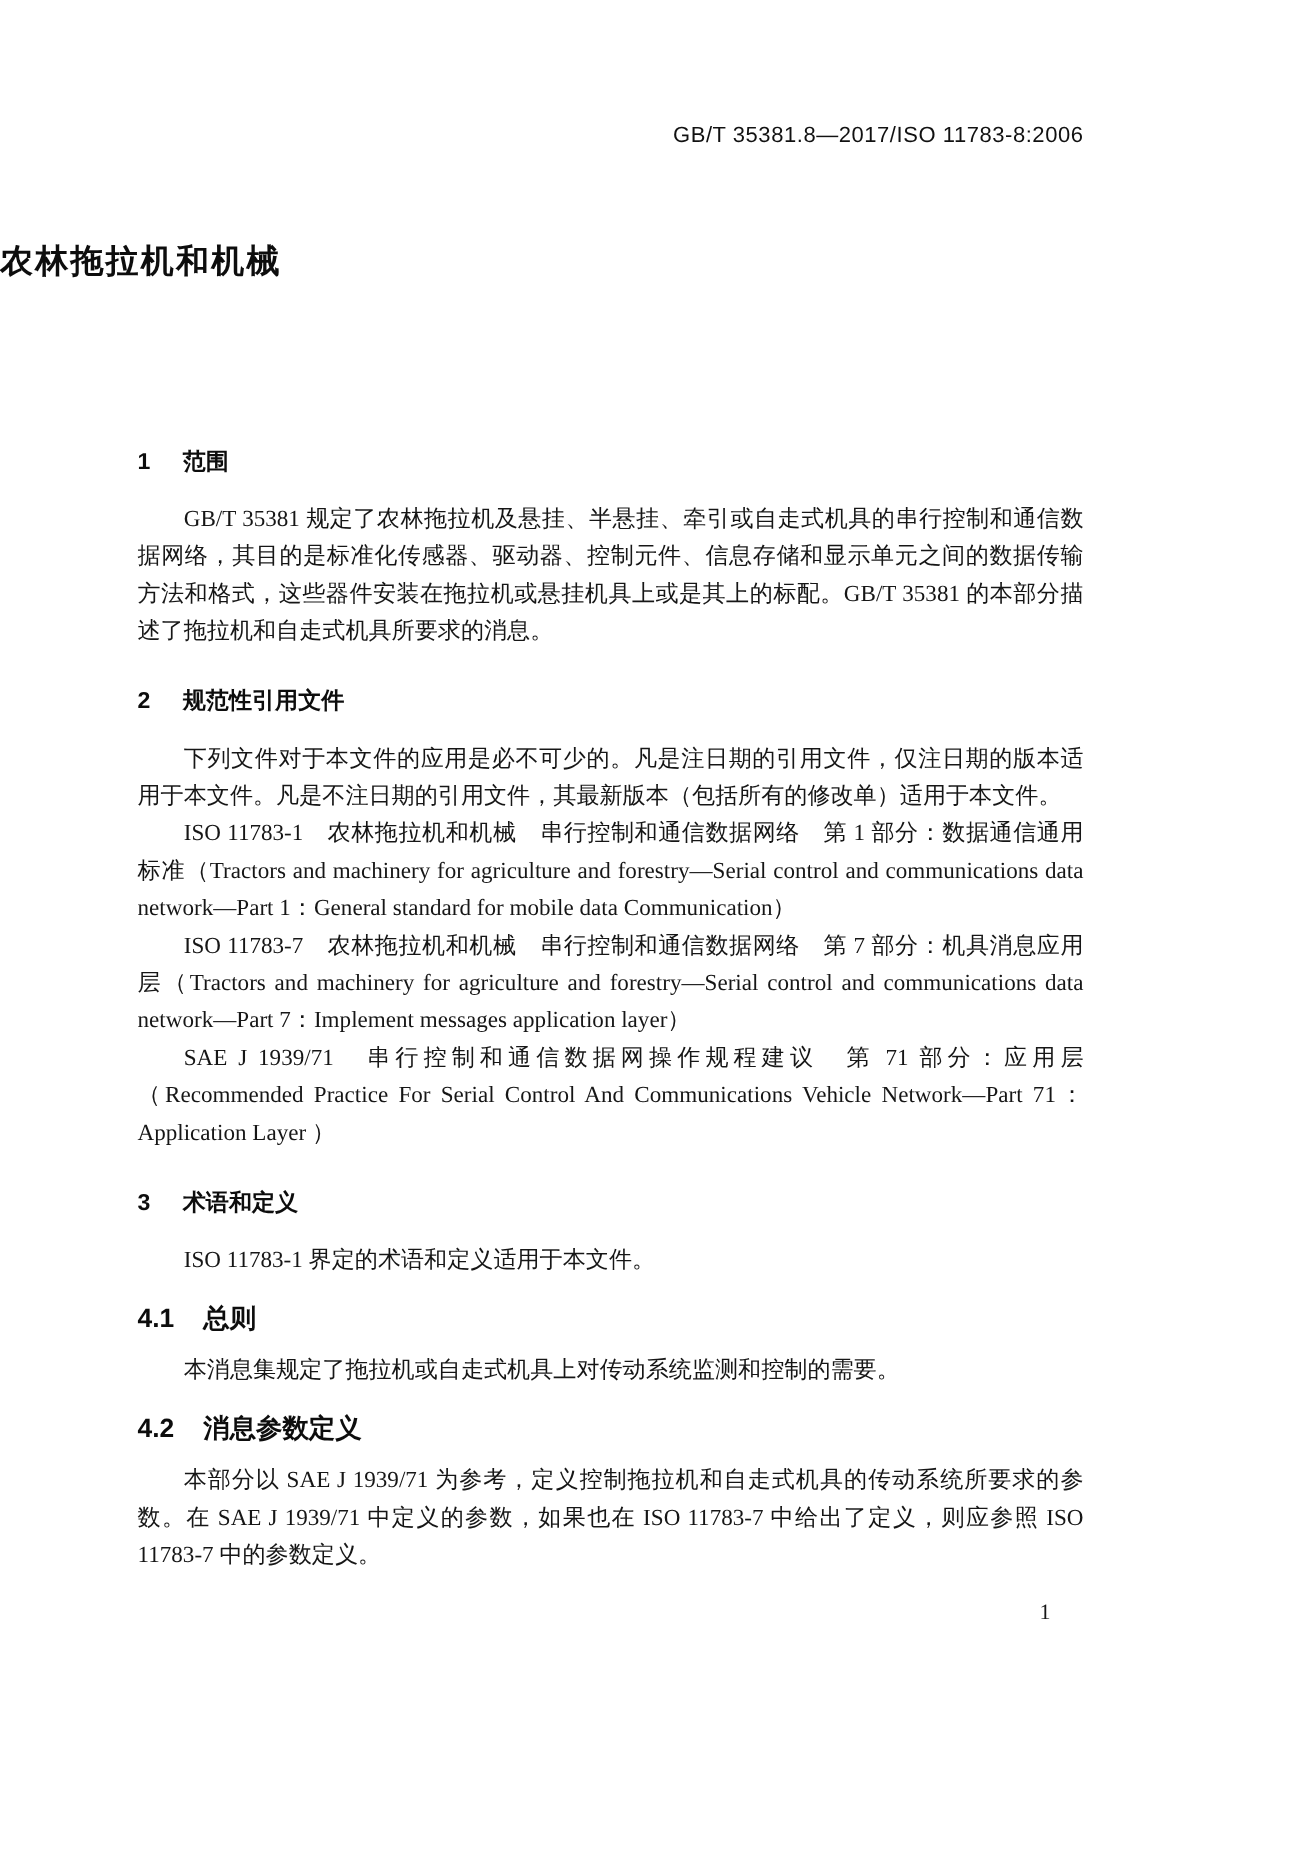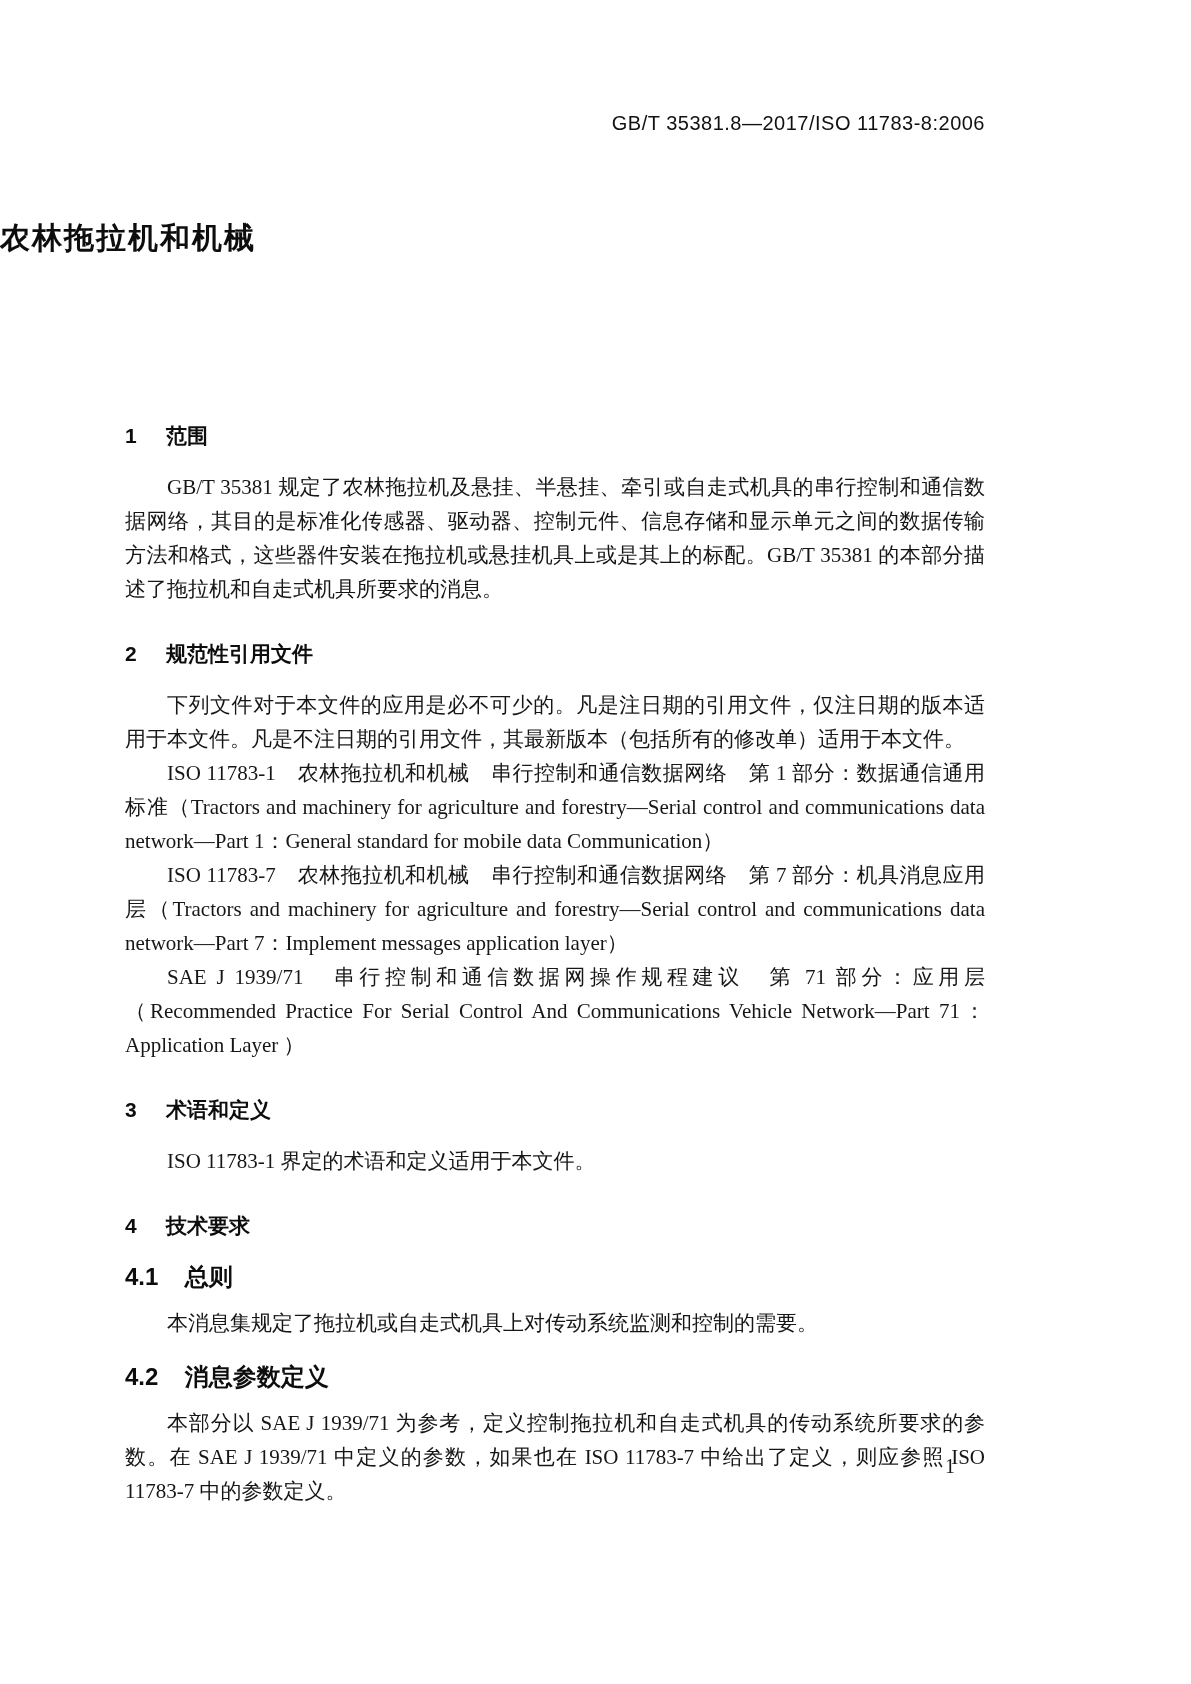--- a/index.html
+++ b/index.html
@@ -53,21 +53,21 @@
   .content h2 {
     font-family: "Liberation Sans", "DejaVu Sans", sans-serif;
     font-weight: 700;
     font-size: 21px;
     line-height: 28px;
     margin: 34px 0 20px 0;
     text-align: left;
     color: #0d0d0d;
   }
   .content h2:first-child {
-    margin-top: 22px;
+    margin-top: 6px;
   }
   .content h3 {
     font-family: "Liberation Sans", "DejaVu Sans", sans-serif;
     font-weight: 700;
     font-size: 24px;
     line-height: 26px;
     margin: 24px 0 16px 0;
     text-align: left;
     color: #0d0d0d;
   }
@@ -116,23 +116,20 @@
     <p>下列文件对于本文件的应用是必不可少的。凡是注日期的引用文件，仅注日期的版本适用于本文件。凡是不注日期的引用文件，其最新版本（包括所有的修改单）适用于本文件。</p>
     <p>ISO 11783-1　农林拖拉机和机械　串行控制和通信数据网络　第 1 部分：数据通信通用标准（Tractors and machinery for agriculture and forestry—Serial control and communications data network—Part 1：General standard for mobile data Communication）</p>
     <p>ISO 11783-7　农林拖拉机和机械　串行控制和通信数据网络　第 7 部分：机具消息应用层（Tractors and machinery for agriculture and forestry—Serial control and communications data network—Part 7：Implement messages application layer）</p>
     <p>SAE J 1939/71　串行控制和通信数据网操作规程建议　第 71 部分：应用层（Recommended Practice For Serial Control And Communications Vehicle Network—Part 71：Application Layer ）</p>
 
     <h2>
       <span class="sec-num">3</span><span>术语和定义</span>
     </h2>
     <p>ISO 11783-1 界定的术语和定义适用于本文件。</p>
 
-    <h2>
-      <span class="sec-num">4</span><span>技术要求</span>
-    </h2>
 
     <h3>
       <span class="sub-num">4.1</span><span>总则</span>
     </h3>
     <p>本消息集规定了拖拉机或自走式机具上对传动系统监测和控制的需要。</p>
 
     <h3>
       <span class="sub-num">4.2</span><span>消息参数定义</span>
     </h3>
     <p>本部分以 SAE J 1939/71 为参考，定义控制拖拉机和自走式机具的传动系统所要求的参数。在 SAE J 1939/71 中定义的参数，如果也在 ISO 11783-7 中给出了定义，则应参照 ISO 11783-7 中的参数定义。</p>

